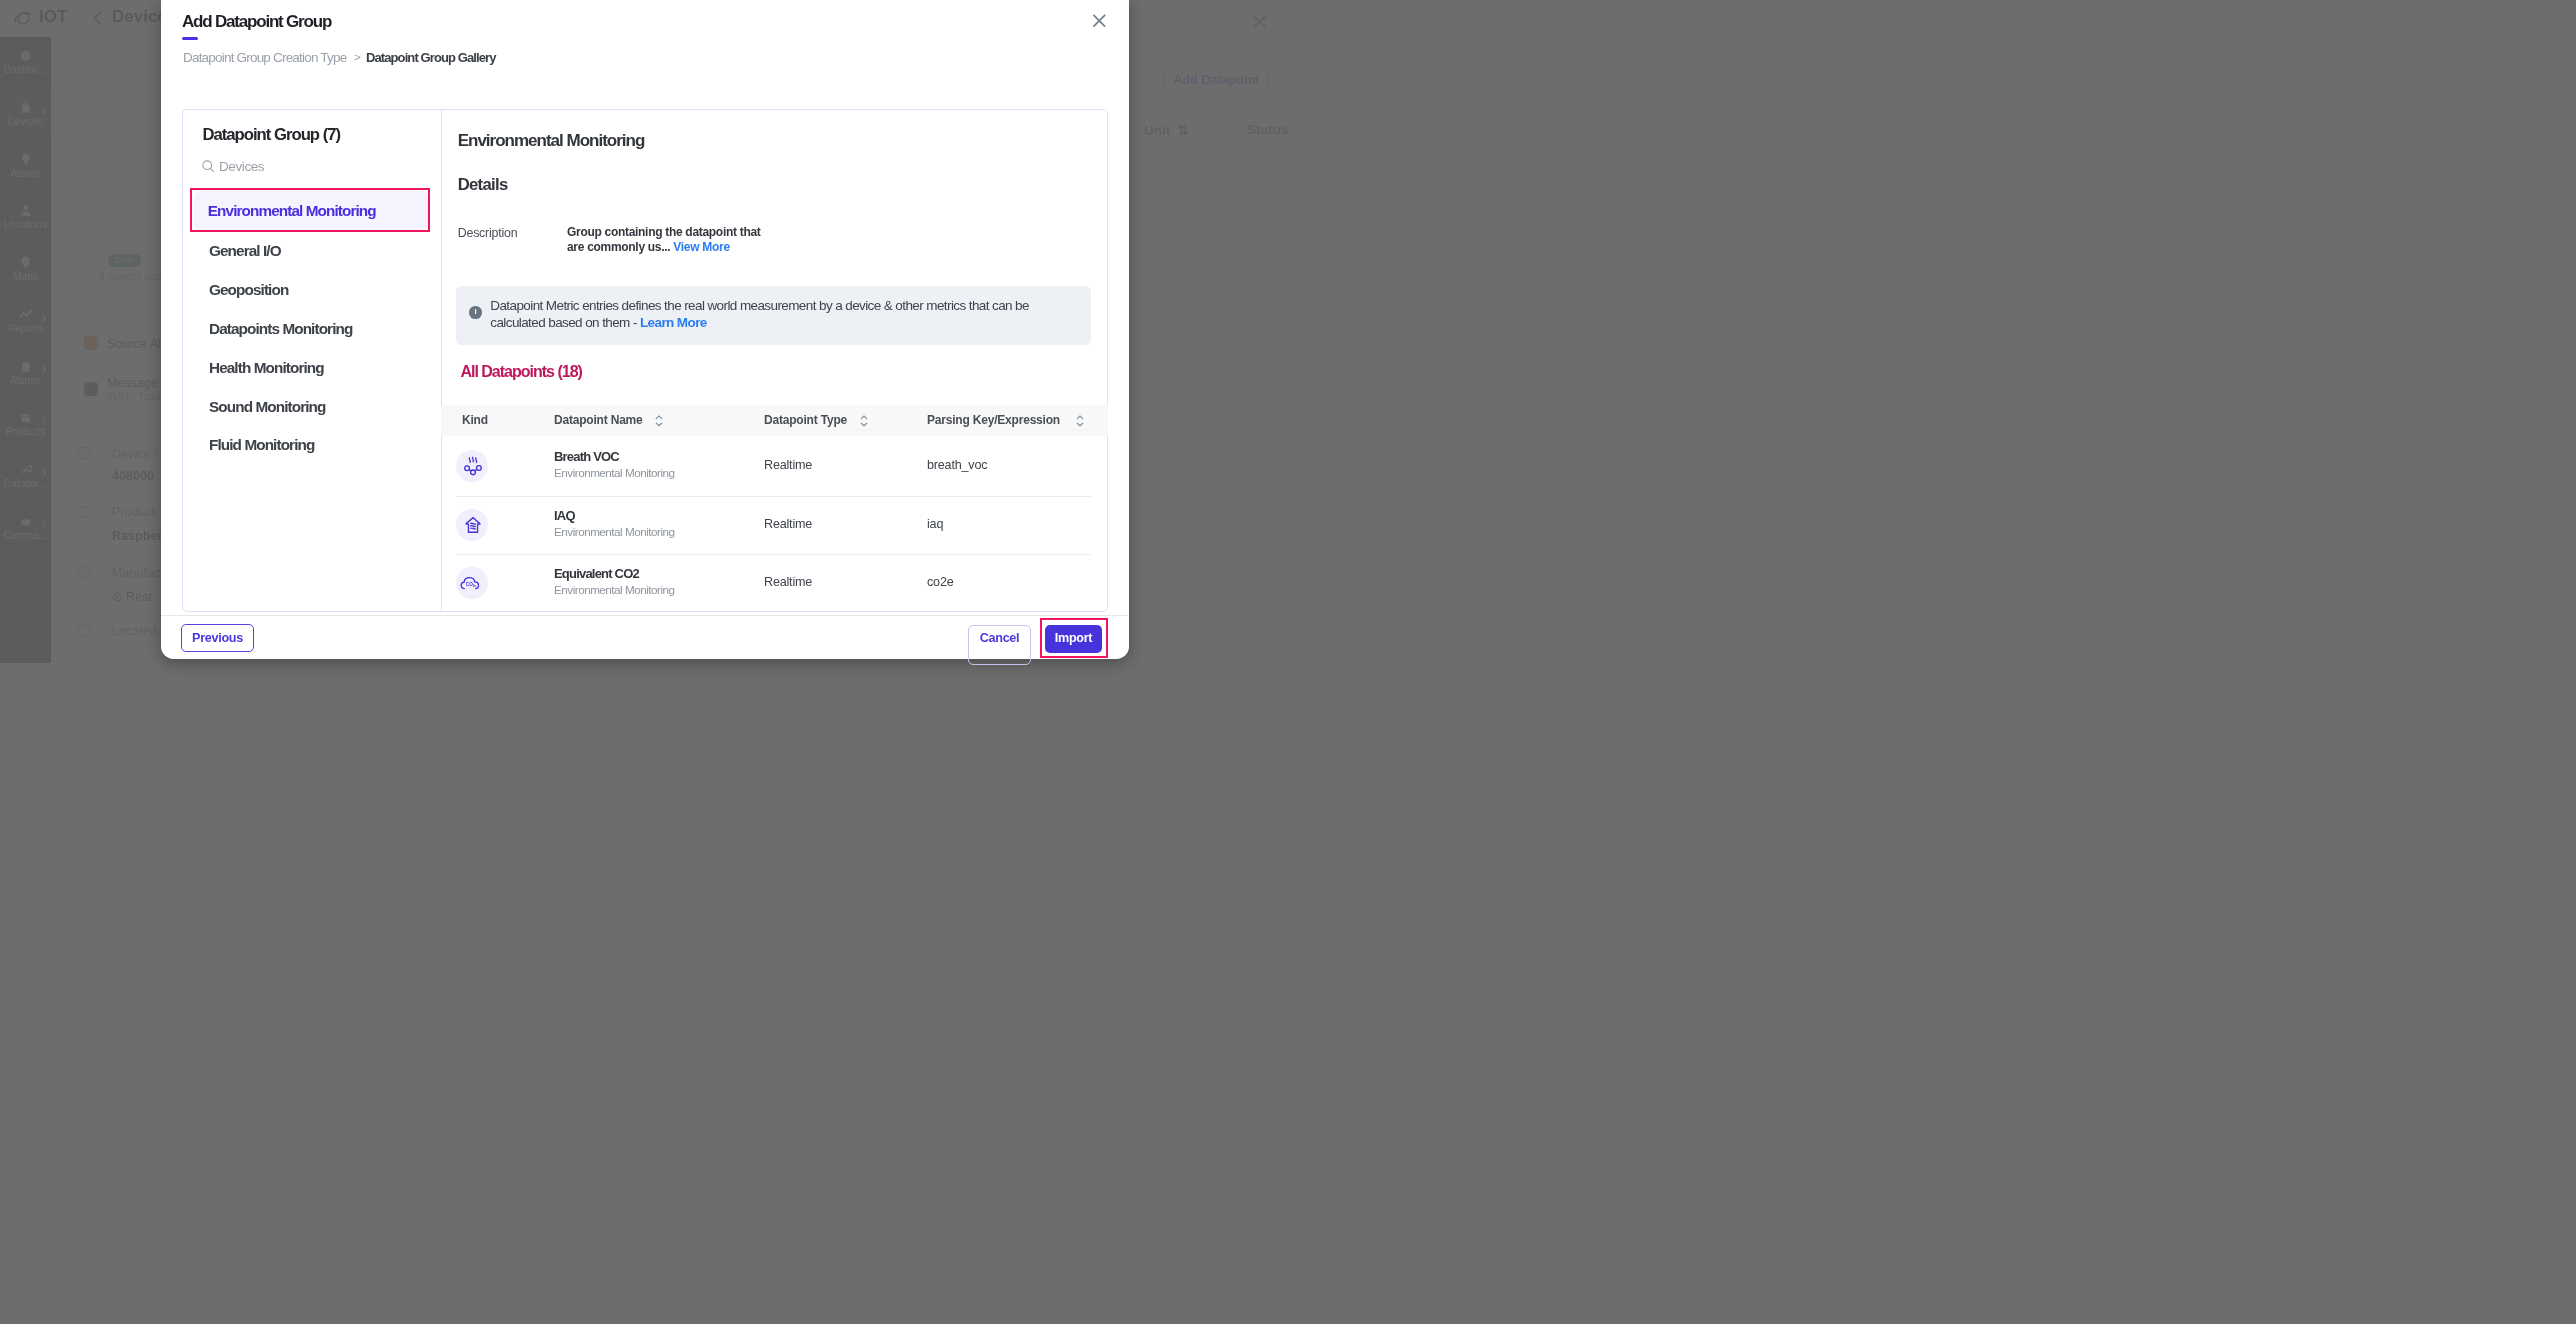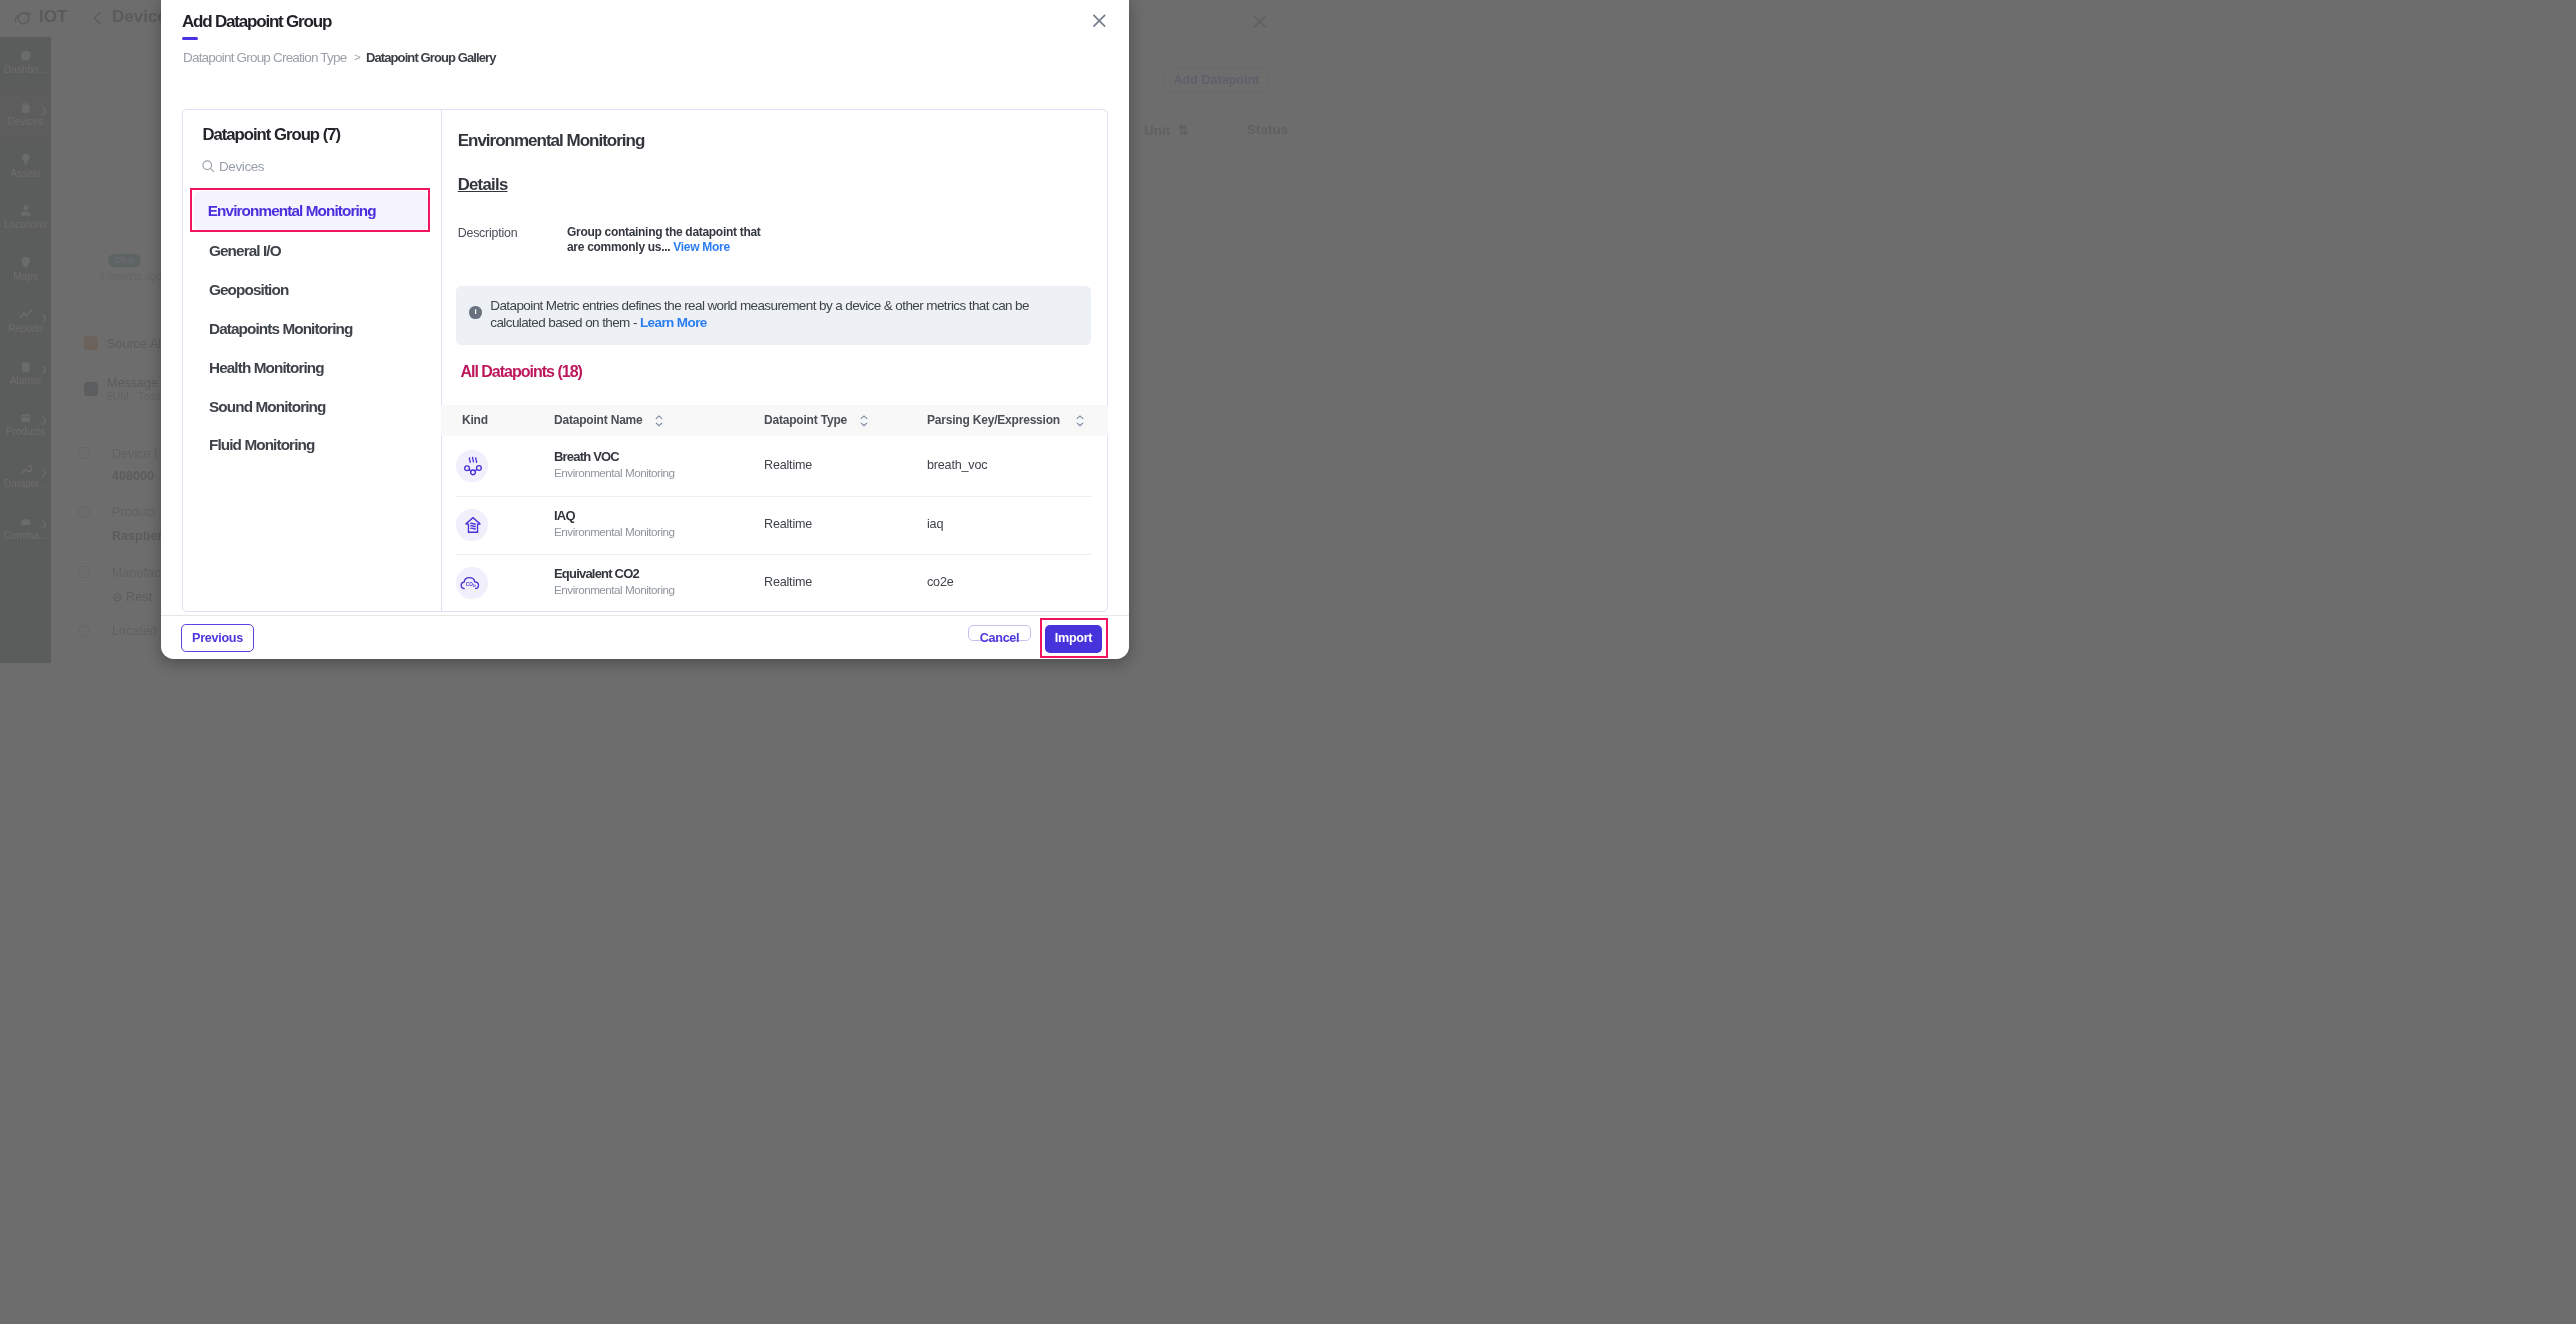--- a/index.html
+++ b/index.html
@@ -36,21 +36,21 @@
   .lp-h { position:absolute; left:19.4px; top:15.3px; font-size:16.7px; font-weight:bold; color:#24262b; letter-spacing:-1px; }
   .s-ic { position:absolute; left:19.4px; top:50px; }
   .s-tx { position:absolute; left:36px; top:49px; font-size:13.5px; color:#9aa1aa; letter-spacing:-0.4px; }
   .sel-item { position:absolute; left:10.8px; top:81px; width:234px; height:40px; background:#f5f4fe; border-radius:6.3px; }
   .sel-item span { position:absolute; left:14px; top:11.3px; font-size:15.3px; font-weight:bold; color:#4a2fdd; letter-spacing:-0.9px; }
   .redbox1 { position:absolute; left:7.2px; top:78px; width:240px; height:44px; border:2.3px solid #f3145f; }
   .lp-item { position:absolute; left:26px; font-size:15.3px; font-weight:bold; color:#3e4249; letter-spacing:-0.9px; }
   
   .rp { position:absolute; left:258px; top:0; width:667px; height:501px; }
   .rp-h { position:absolute; left:16.7px; top:21px; font-size:17px; font-weight:bold; color:#32363c; letter-spacing:-1px; }
-  .rp-det { position:absolute; left:16.7px; top:65px; font-size:16.7px; font-weight:bold; color:#32363c; letter-spacing:-0.7px;text-decoration:underline; }
+  .rp-det { position:absolute; left:16.7px; top:65px; font-size:16.7px; font-weight:bold; color:#32363c; letter-spacing:-0.7px; }
   .desc-lab { position:absolute; left:16.7px; top:116px; font-size:12.4px; color:#4a4f58; letter-spacing:-0.2px; }
   .desc-txt { position:absolute; left:126px; top:115px; font-size:12px; font-weight:bold; color:#33373e; line-height:15px; letter-spacing:-0.3px; white-space:nowrap; }
   .desc-txt .vm { color:#2c7df2; }
   .infobox { position:absolute; left:15.3px; top:176px; width:635px; height:59px; background:#edf1f6; border-radius:5.4px; }
   .infobox .ii { position:absolute; left:13px; top:20px; width:12.6px; height:12.6px; border-radius:50%; background:#68737f; color:#fff; font-size:8px; font-weight:bold; text-align:center; line-height:12.6px; }
   .infobox .it { position:absolute; left:34px; top:10.8px; font-size:13.5px; color:#3f444b; line-height:17.6px; letter-spacing:-0.6px; white-space:nowrap; }
   .infobox .lm { color:#2c7df2; font-weight:bold; }
   .alldp { position:absolute; left:19.4px; top:253px; font-size:16px; font-weight:bold; color:#be185d; letter-spacing:-1px; }
   .thead { position:absolute; left:0px; top:295px; width:667px; height:31px; background:#f8f8f9; }
   .th { position:absolute; top:8px; font-size:12px; font-weight:bold; color:#4a4e55; letter-spacing:-0.2px; }
@@ -59,21 +59,21 @@
   .trow .circ { position:absolute; left:15.3px; top:13px; width:31.5px; height:31.5px; border-radius:50%; background:#f0effb; }
   .trow .nm { position:absolute; left:113px; top:11.7px; font-size:13px; font-weight:bold; color:#33373d; letter-spacing:-0.8px; }
   .trow .sub { position:absolute; left:113px; top:29px; font-size:11.7px; color:#8f959d; letter-spacing:-0.5px; }
   .trow .rt { position:absolute; left:323px; top:21px; font-size:12.6px; color:#3f434a; letter-spacing:-0.2px; }
   .trow .pk { position:absolute; left:486px; top:21px; font-size:12.6px; color:#3f434a; letter-spacing:-0.2px; }
   .rsep { position:absolute; left:15.3px; width:635px; height:0.9px; background:#ededf0; }
   
   .f-div { position:absolute; left:0; top:615px; width:968px; height:0.9px; background:#e7e7ea; }
   .btn { position:absolute; border-radius:5px; font-size:12.6px; font-weight:bold; letter-spacing:-0.3px; text-align:center; }
   .b-prev { left:20px; top:624px; width:73px; height:27.5px; border:0.9px solid #5a43e2; color:#4c38df; line-height:26px; }
-  .b-cancel { left:807px; top:625px; width:63px; height:16px; border:0.9px solid #c8c0f1; color:#4c38df; line-height:25px; }
+  .b-cancel { left:807px; top:625px; width:63px; height:40px; border:0.9px solid #c8c0f1; color:#4c38df; line-height:25px; }
   .b-import { left:884px; top:625px; width:57px; height:27.5px; background:#4733dc; color:#fff; line-height:27.5px; }
   .redbox2 { position:absolute; left:879px; top:618px; width:68px; height:40px; border:2.3px solid #f3145f; }
   svg { display:block; }
 </style>
 </head>
 <body>
 <div class="bg">
   <svg class="iot-logo" viewBox="0 0 24 22" fill="none" stroke="#343b42" stroke-width="1.6">
     <circle cx="12" cy="11" r="6.3"></circle>
     <path d="M3.2 15.5 C-1 9.5, 13 0.5, 20.5 6.5"></path>

